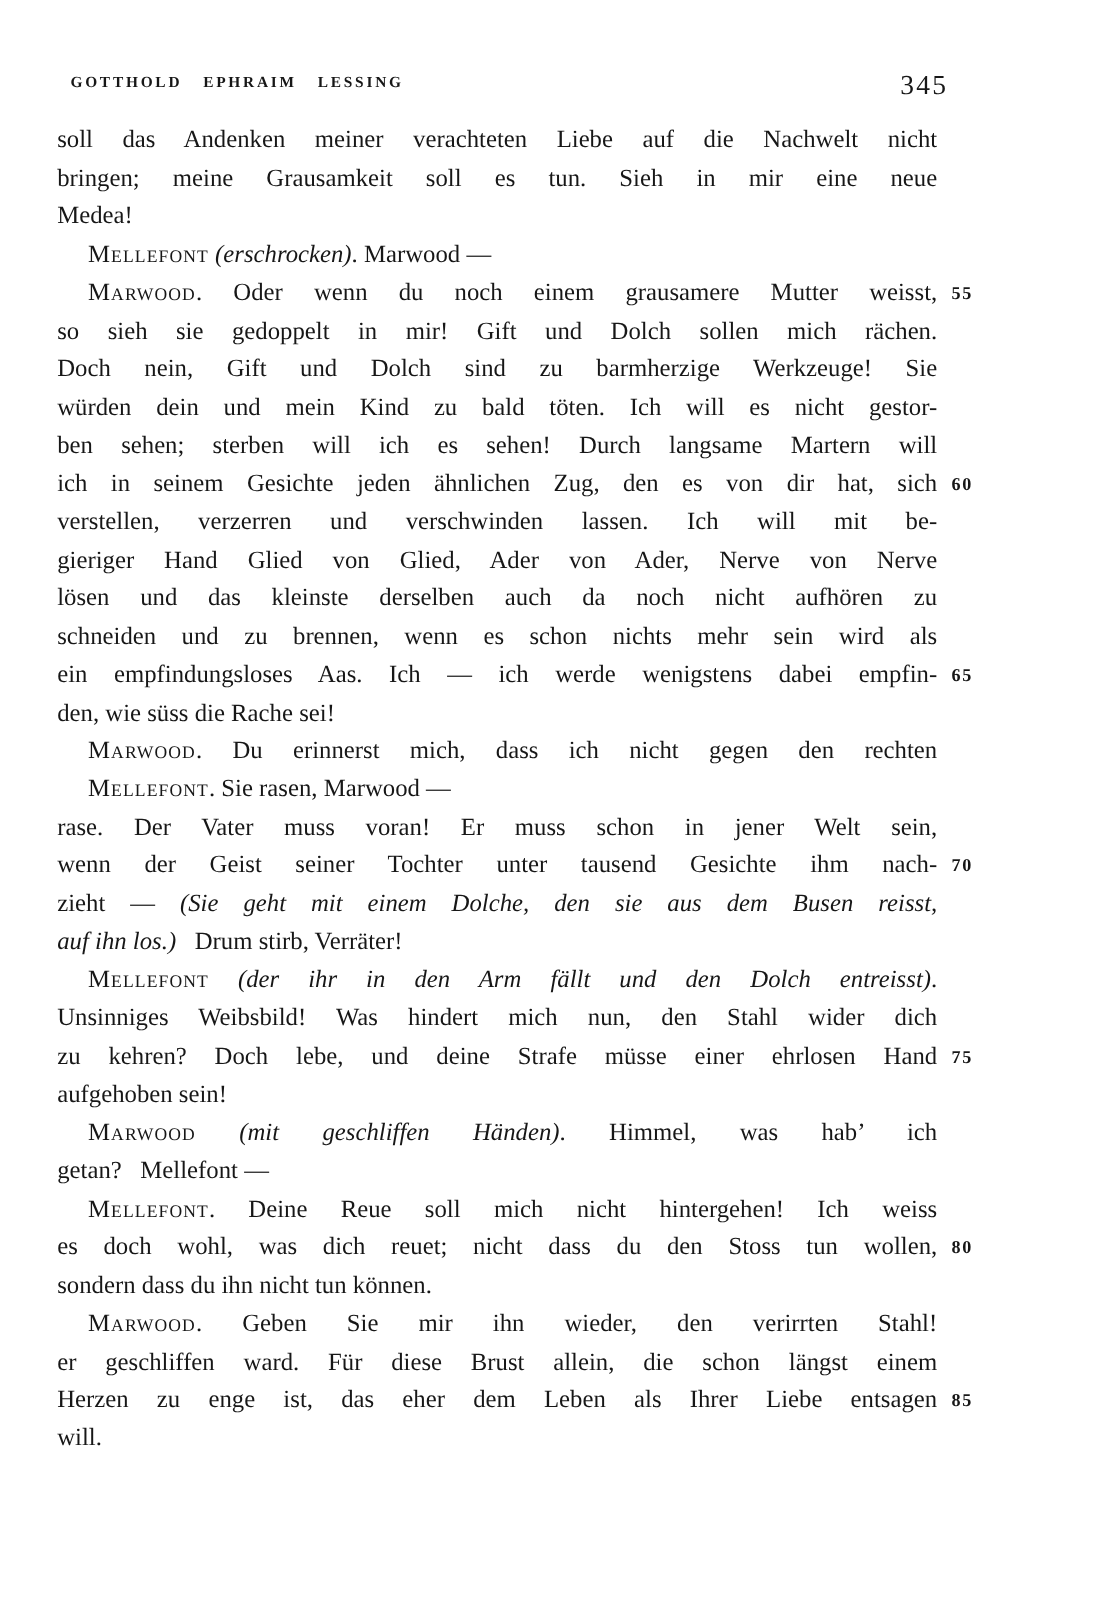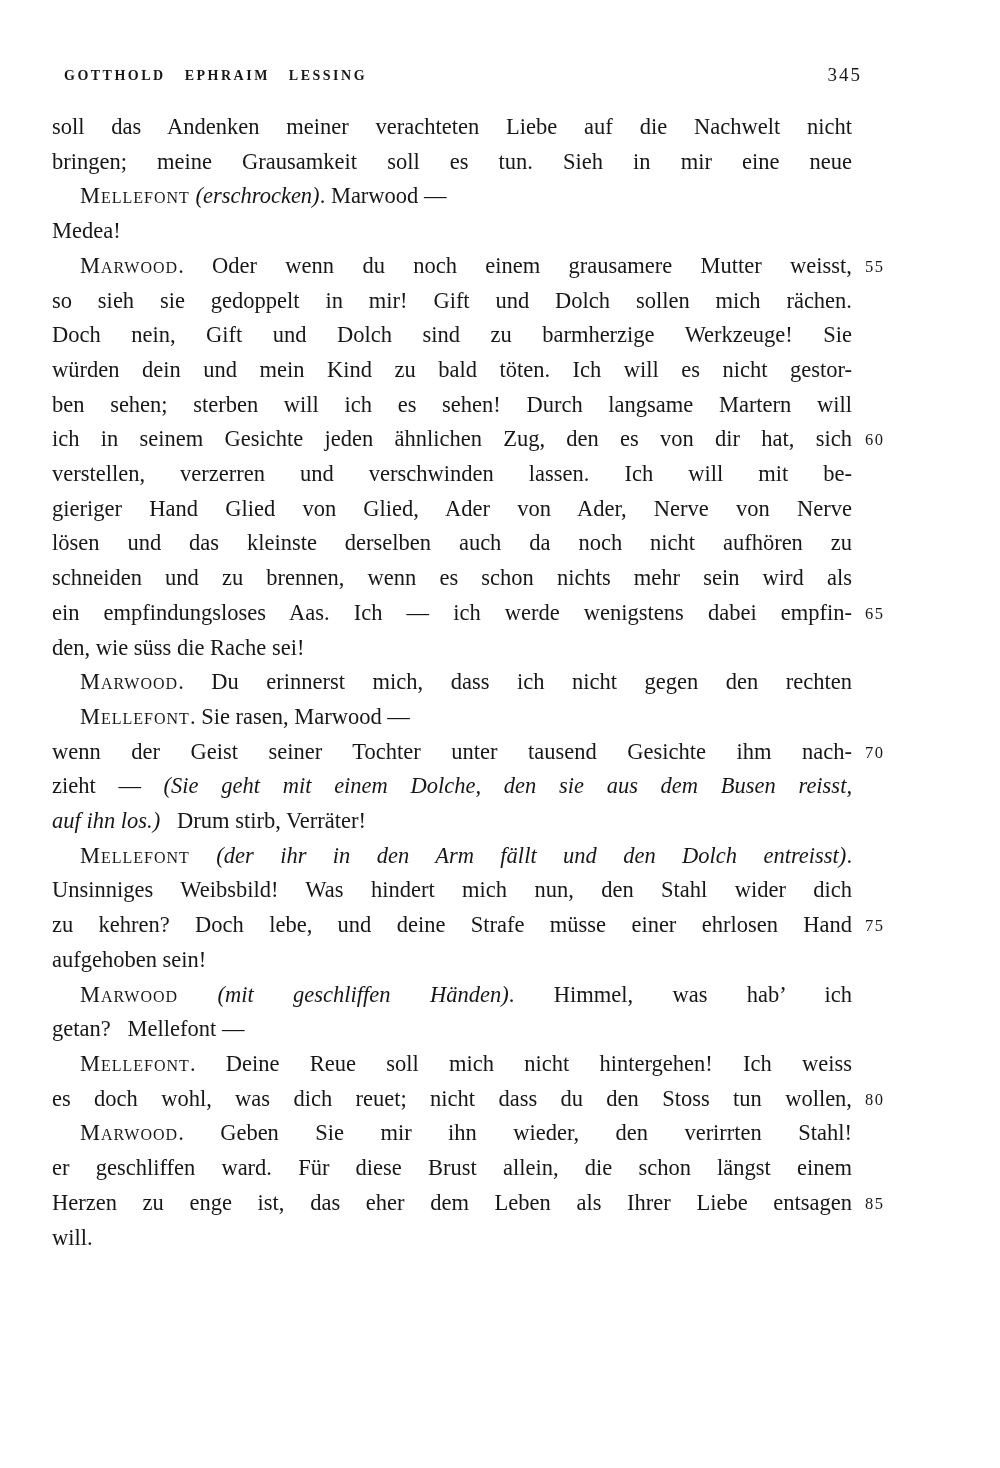--- a/index.html
+++ b/index.html
@@ -28,21 +28,21 @@
     font-weight: bold;
     letter-spacing: 2.5px;
     word-spacing: 13px;
     text-transform: uppercase;
     top: 4px;
   }
   .page-number {
     position: absolute;
     right: 2px;
     top: 0;
-    font-size: 19px;
+    font-size: 25px;
     letter-spacing: 2px;
     margin-left: 16px;
   }
   .text-body {
     position: absolute;
     top: 110px;
     left: 52px;
     width: 800px;
     font-size: 22.5px;
     line-height: 34.7px;
@@ -64,59 +64,62 @@
   .seg-i { font-style: italic; }
   .line-num {
     position: absolute;
     left: 813px;
     top: 10px;
     font-size: 16.5px;
     letter-spacing: 1.5px;
     line-height: 1;
     text-align: center;
     text-indent: 0;
+    font-weight: bold;
   }
 </style>
 </head>
 <body>
 
 <div class="page">
   <header class="running-head">
     <div class="head-title">GOTTHOLD EPHRAIM LESSING</div>
     <div class="page-number">345</div>
   </header>
 
   <main class="text-body">
       <div class="line j"><span class="seg-n">soll das Andenken meiner verachteten Liebe auf die Nachwelt nicht</span></div>
       <div class="line j"><span class="seg-n">bringen; meine Grausamkeit soll es tun. Sieh in mir eine neue</span></div>
+      <div class="line"><span class="seg-n">Medea!</span></div>
       <div class="line ind"><span class="seg-sc">Mellefont</span><span class="seg-i"> (erschrocken)</span><span class="seg-n">. Marwood —</span></div>
-      <div class="line"><span class="seg-n">Medea!</span></div>
       <div class="line ind j"><span class="seg-sc">Marwood</span><span class="seg-n">. Oder wenn du noch einem grausamere Mutter weisst,</span><span class="line-num">55</span></div>
       <div class="line j"><span class="seg-n">so sieh sie gedoppelt in mir! Gift und Dolch sollen mich rächen.</span></div>
       <div class="line j"><span class="seg-n">Doch nein, Gift und Dolch sind zu barmherzige Werkzeuge! Sie</span></div>
       <div class="line j"><span class="seg-n">würden dein und mein Kind zu bald töten. Ich will es nicht gestor-</span></div>
       <div class="line j"><span class="seg-n">ben sehen; sterben will ich es sehen! Durch langsame Martern will</span></div>
       <div class="line j"><span class="seg-n">ich in seinem Gesichte jeden ähnlichen Zug, den es von dir hat, sich</span><span class="line-num">60</span></div>
       <div class="line j"><span class="seg-n">verstellen, verzerren und verschwinden lassen. Ich will mit be-</span></div>
       <div class="line j"><span class="seg-n">gieriger Hand Glied von Glied, Ader von Ader, Nerve von Nerve</span></div>
       <div class="line j"><span class="seg-n">lösen und das kleinste derselben auch da noch nicht aufhören zu</span></div>
       <div class="line j"><span class="seg-n">schneiden und zu brennen, wenn es schon nichts mehr sein wird als</span></div>
       <div class="line j"><span class="seg-n">ein empfindungsloses Aas. Ich — ich werde wenigstens dabei empfin-</span><span class="line-num">65</span></div>
       <div class="line"><span class="seg-n">den, wie süss die Rache sei!</span></div>
       <div class="line ind j"><span class="seg-sc">Marwood</span><span class="seg-n">. Du erinnerst mich, dass ich nicht gegen den rechten</span></div>
       <div class="line ind"><span class="seg-sc">Mellefont</span><span class="seg-n">. Sie rasen, Marwood —</span></div>
+      <div class="line j"><span class="seg-n">rase. Der Vater muss voran! Er muss schon in jener Welt sein,</span></div>
       <div class="line j"><span class="seg-n">wenn der Geist seiner Tochter unter tausend Gesichte ihm nach-</span><span class="line-num">70</span></div>
       <div class="line j"><span class="seg-n">zieht — </span><span class="seg-i">(Sie geht mit einem Dolche, den sie aus dem Busen reisst,</span></div>
       <div class="line"><span class="seg-i">auf ihn los.)</span><span class="seg-n">  Drum stirb, Verräter!</span></div>
       <div class="line ind j"><span class="seg-sc">Mellefont</span><span class="seg-i"> (der ihr in den Arm fällt und den Dolch entreisst)</span><span class="seg-n">.</span></div>
       <div class="line j"><span class="seg-n">Unsinniges Weibsbild! Was hindert mich nun, den Stahl wider dich</span></div>
       <div class="line j"><span class="seg-n">zu kehren? Doch lebe, und deine Strafe müsse einer ehrlosen Hand</span><span class="line-num">75</span></div>
       <div class="line"><span class="seg-n">aufgehoben sein!</span></div>
       <div class="line ind j"><span class="seg-sc">Marwood</span><span class="seg-i"> (mit geschliffen Händen)</span><span class="seg-n">. Himmel, was hab’ ich</span></div>
       <div class="line"><span class="seg-n">getan?  Mellefont —</span></div>
       <div class="line ind j"><span class="seg-sc">Mellefont</span><span class="seg-n">. Deine Reue soll mich nicht hintergehen! Ich weiss</span></div>
       <div class="line j"><span class="seg-n">es doch wohl, was dich reuet; nicht dass du den Stoss tun wollen,</span><span class="line-num">80</span></div>
+      <div class="line"><span class="seg-n">sondern dass du ihn nicht tun können.</span></div>
       <div class="line ind j"><span class="seg-sc">Marwood</span><span class="seg-n">. Geben Sie mir ihn wieder, den verirrten Stahl!</span></div>
       <div class="line j"><span class="seg-n">er geschliffen ward. Für diese Brust allein, die schon längst einem</span></div>
       <div class="line j"><span class="seg-n">Herzen zu enge ist, das eher dem Leben als Ihrer Liebe entsagen</span><span class="line-num">85</span></div>
       <div class="line"><span class="seg-n">will.</span></div>
     </main>
 </div>
 
 </body></html>

